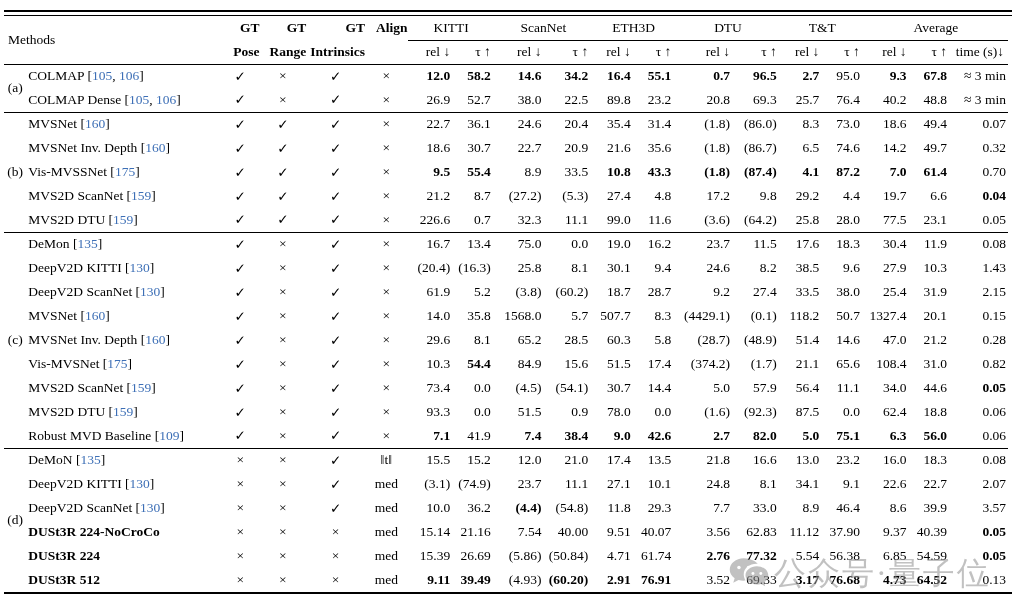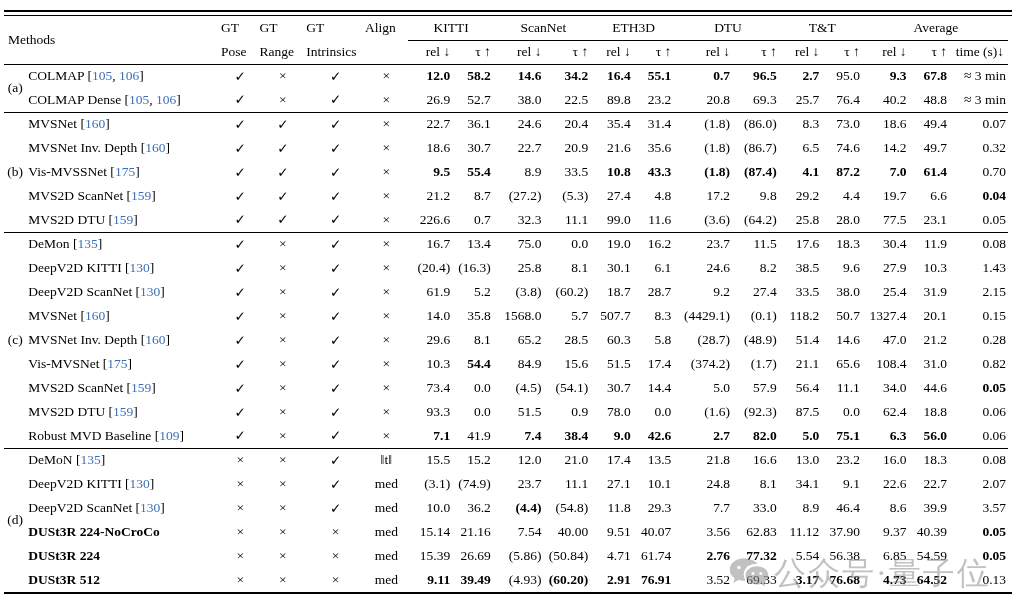--- a/index.html
+++ b/index.html
@@ -6,21 +6,21 @@
   .page{position:relative;width:1020px;height:608px;background:#fff;overflow:hidden;
         font-family:"Liberation Serif","DejaVu Serif","DejaVu Sans",serif;color:#000;font-size:13.5px;}
   .wrap{margin:10px 8px 0 4px;}
   .rule-top{height:3px;border-top:2px solid #000;border-bottom:1px solid #000;}
   .rule-bottom{height:0;border-top:2.5px solid #000;}
   table{border-collapse:collapse;table-layout:fixed;width:1004px;}
   th,td{padding:0;white-space:nowrap;overflow:visible;font-weight:normal;}
   thead tr{height:24px;}
   tbody tr{height:24px;}
   th.methods{text-align:left;padding-left:4px;border-bottom:1.5px solid #000;}
-  th.c{text-align:left;}
+  th.c{text-align:right;font-weight:bold;}
   th.dataset{border-bottom:1px solid #000;}
   thead tr.sub th{border-bottom:1.5px solid #000;}
   th.r{text-align:right;padding-right:4px;}
   td.group{text-align:center;vertical-align:middle;}
   td.method{text-align:left;padding-left:2px;}
   td.mark{text-align:center;}
   td.num{text-align:right;padding-right:4px;}
   td.time{padding-right:2px;}
   .b{font-weight:bold;}
   .cite{color:#3d6fb6;}
@@ -267,21 +267,21 @@
             <td class="method"><span>DeepV2D KITTI [</span><span class="cite">130</span><span>]</span></td>
             <td class="mark">✓</td>
             <td class="mark">×</td>
             <td class="mark">✓</td>
             <td class="mark">×</td>
             <td class="num">(20.4)</td>
             <td class="num">(16.3)</td>
             <td class="num">25.8</td>
             <td class="num">8.1</td>
             <td class="num">30.1</td>
-            <td class="num">6.1</td>
+            <td class="num">9.4</td>
             <td class="num">24.6</td>
             <td class="num">8.2</td>
             <td class="num">38.5</td>
             <td class="num">9.6</td>
             <td class="num">27.9</td>
             <td class="num">10.3</td>
             <td class="num time">1.43</td>
           </tr>
           <tr>
             <td class="method"><span>DeepV2D ScanNet [</span><span class="cite">130</span><span>]</span></td>

